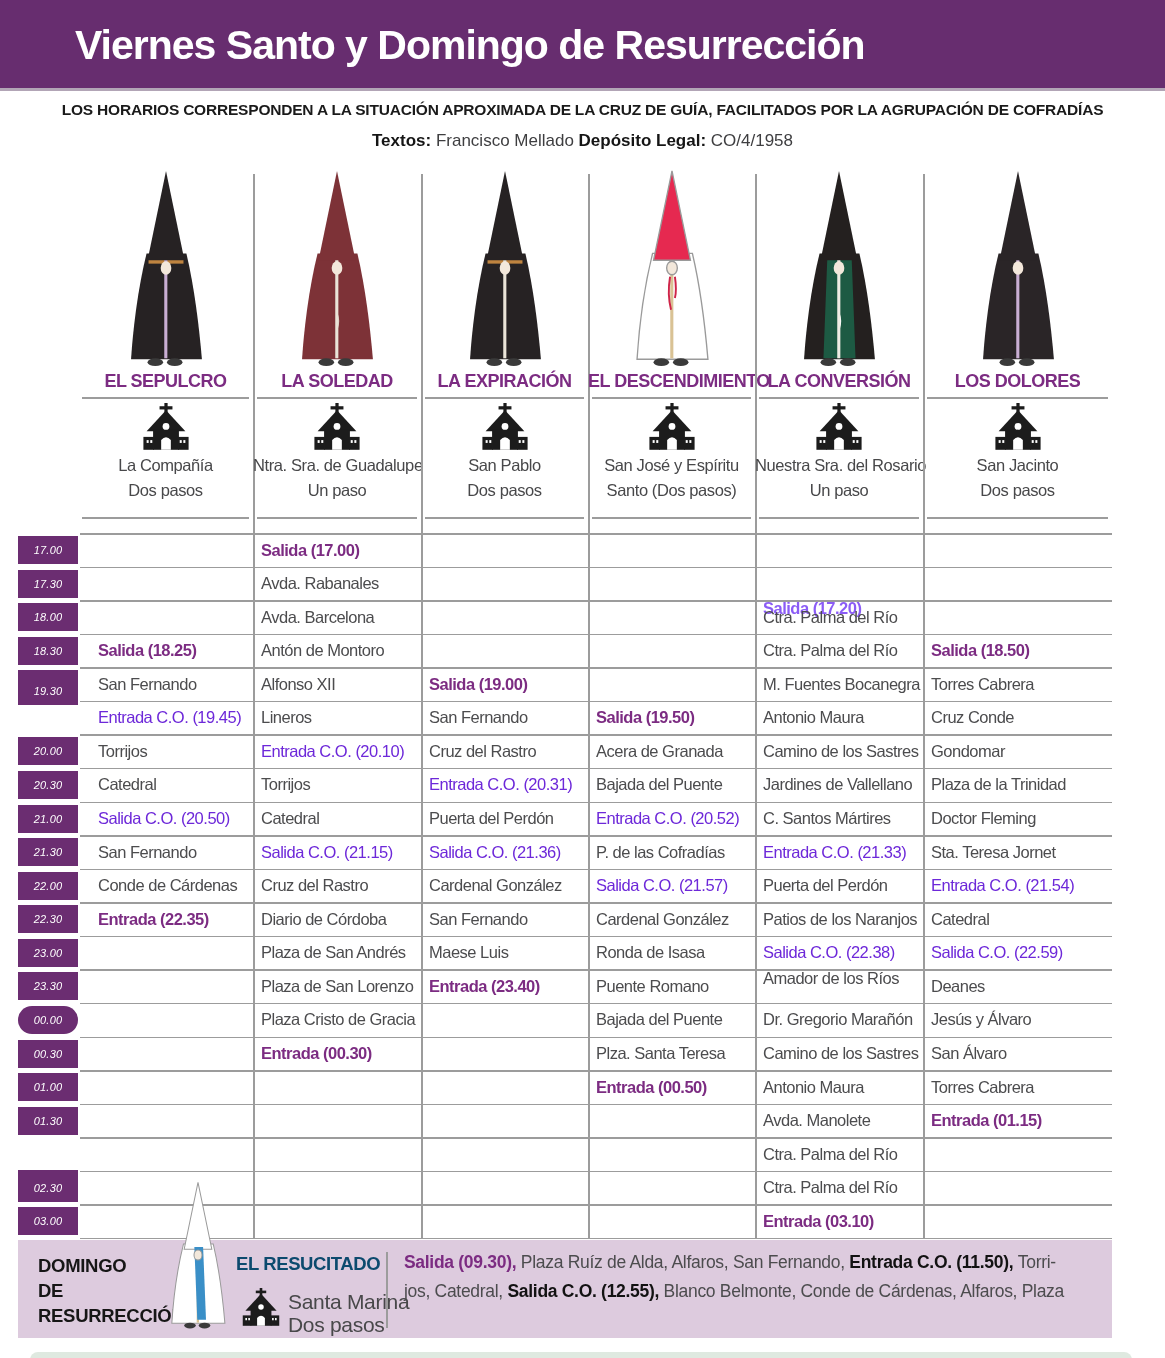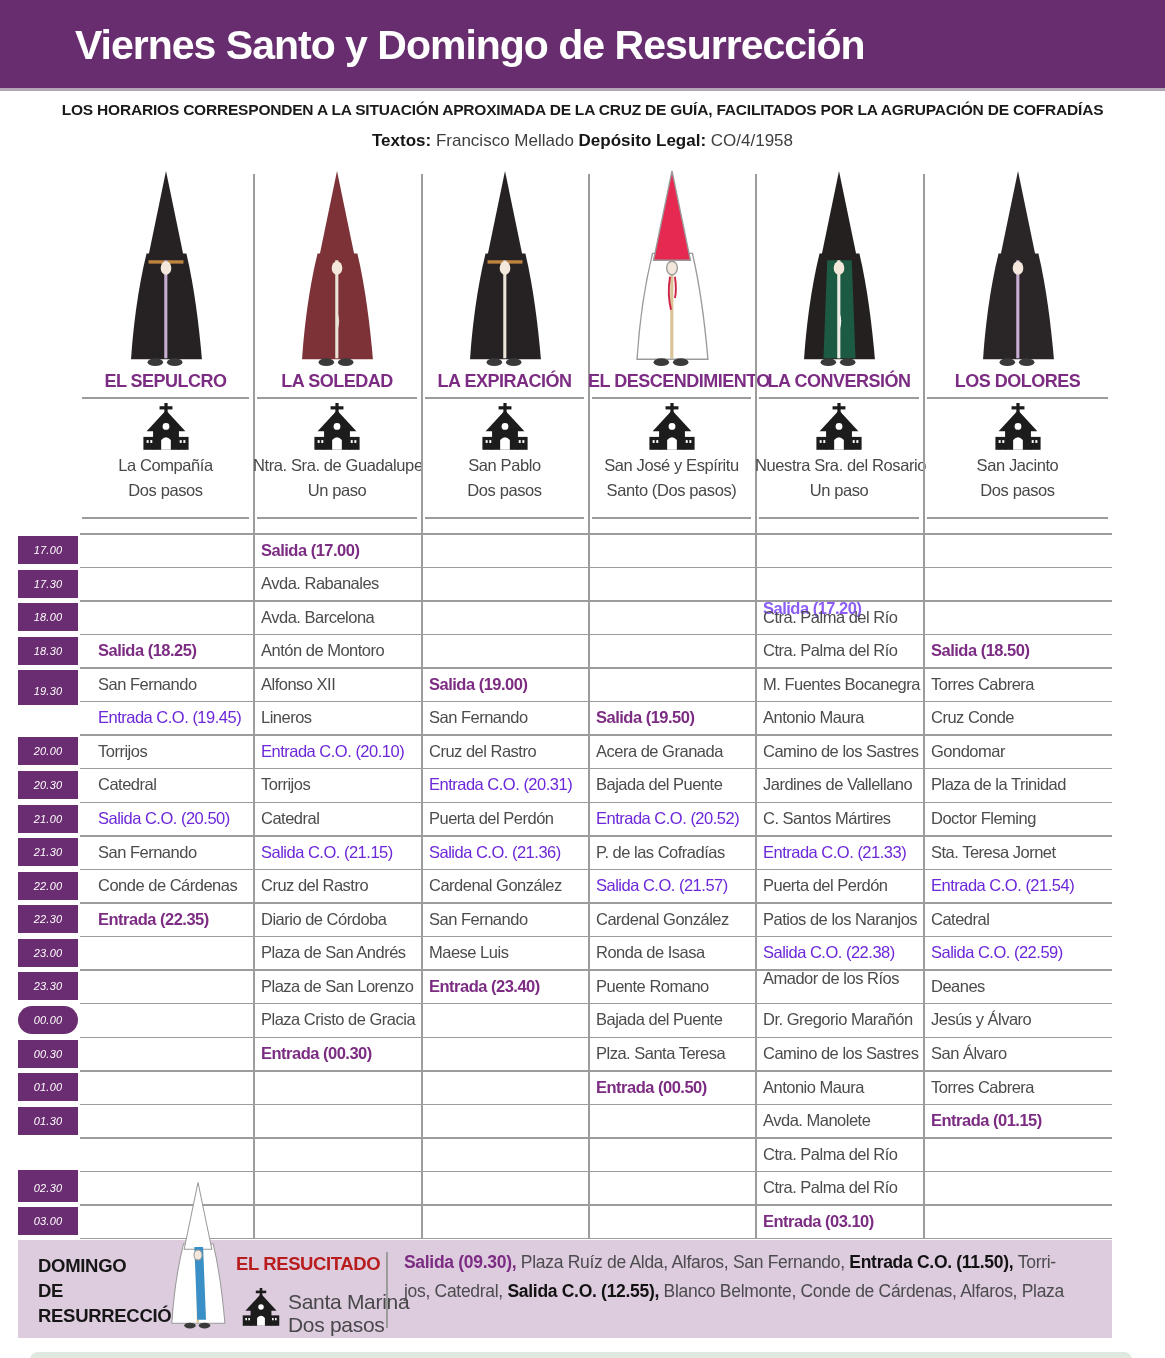--- a/index.html
+++ b/index.html
@@ -382,21 +382,21 @@
       <div class="cell sp" style="color: rgb(124, 44, 130); left: 931px; top: 1104.19px; width: 179px;">Entrada (01.15)</div>
       <div class="cell" style="left: 763px; top: 1137.76px; width: 158px;">Ctra. Palma del Río</div>
       <div class="cell" style="left: 763px; top: 1171.33px; width: 158px;">Ctra. Palma del Río</div>
       <div class="cell sp" style="color: rgb(124, 44, 130); left: 763px; top: 1204.9px; width: 158px;">Entrada (03.10)</div>
     </div>
 
   <div class="panel" id="panel" style="background: rgb(221, 203, 222);">
     <div class="day-title">DOMINGO
 DE
 RESURRECCIÓN</div>
-    <div class="res-name" style="color: #b91c1c;">EL RESUCITADO</div>
+    <div class="res-name" style="color: #0c4a6e;">EL RESUCITADO</div>
     <div class="res-church-icon" id="resicon"><svg viewBox="0 0 64 58" width="42" height="37.800000000000004">
   <g fill="#1c1c1c">
             <rect x="30" y="0" width="4" height="13"></rect>
             <rect x="24" y="4" width="16" height="4"></rect>
   <polygon points="32,9 8,35 56,35"></polygon>
             <rect x="16" y="33" width="32" height="25"></rect>
   <rect x="4" y="42" width="13" height="16"></rect>
             <rect x="47" y="42" width="13" height="16"></rect>
           </g>
   <circle cx="32" cy="29" r="4.2" fill="#fff"></circle>

